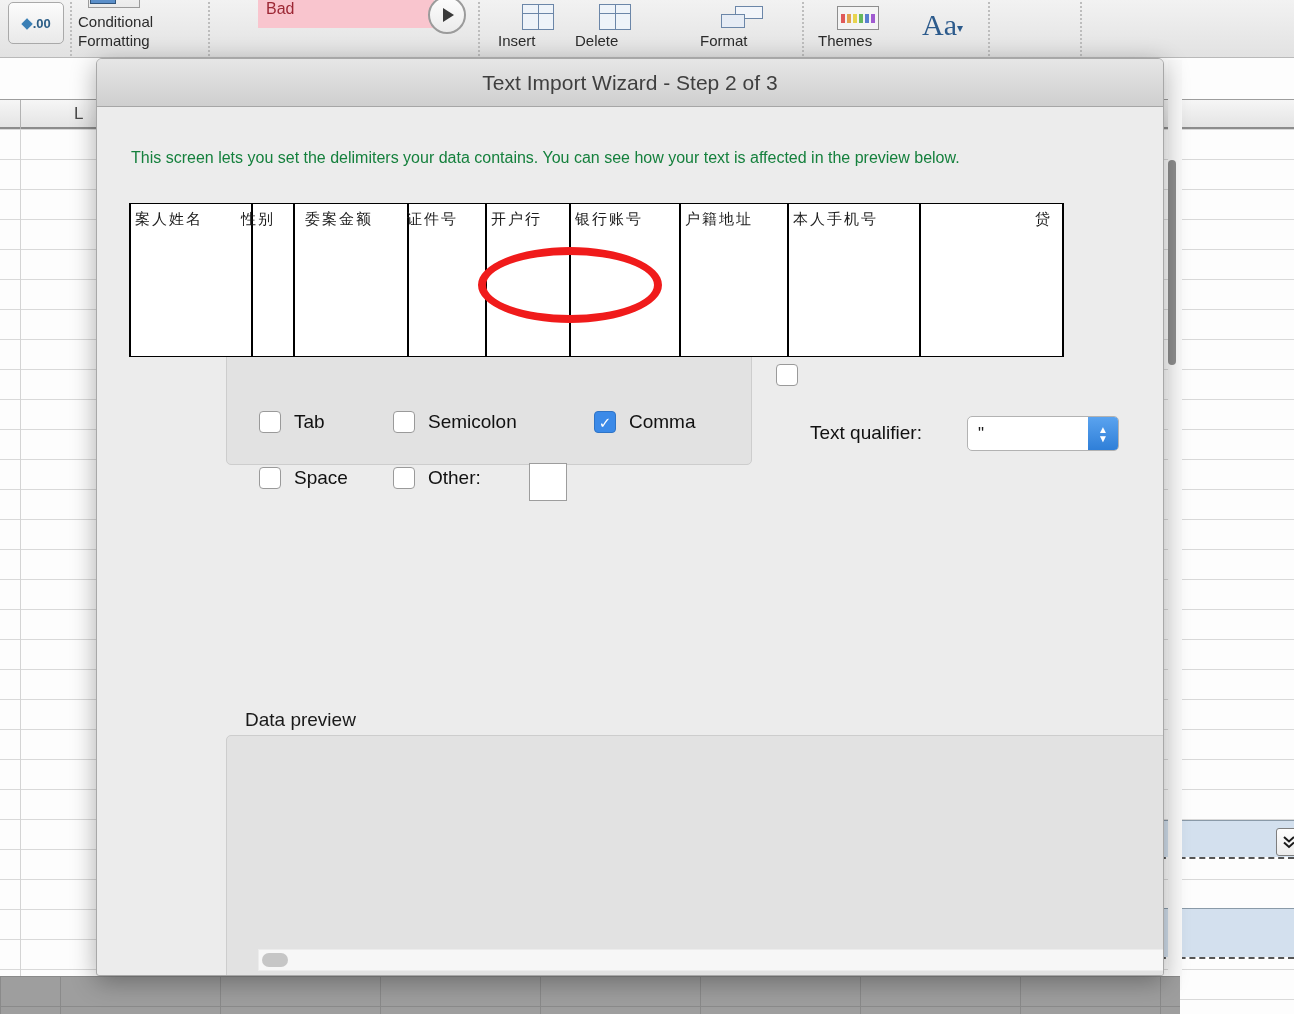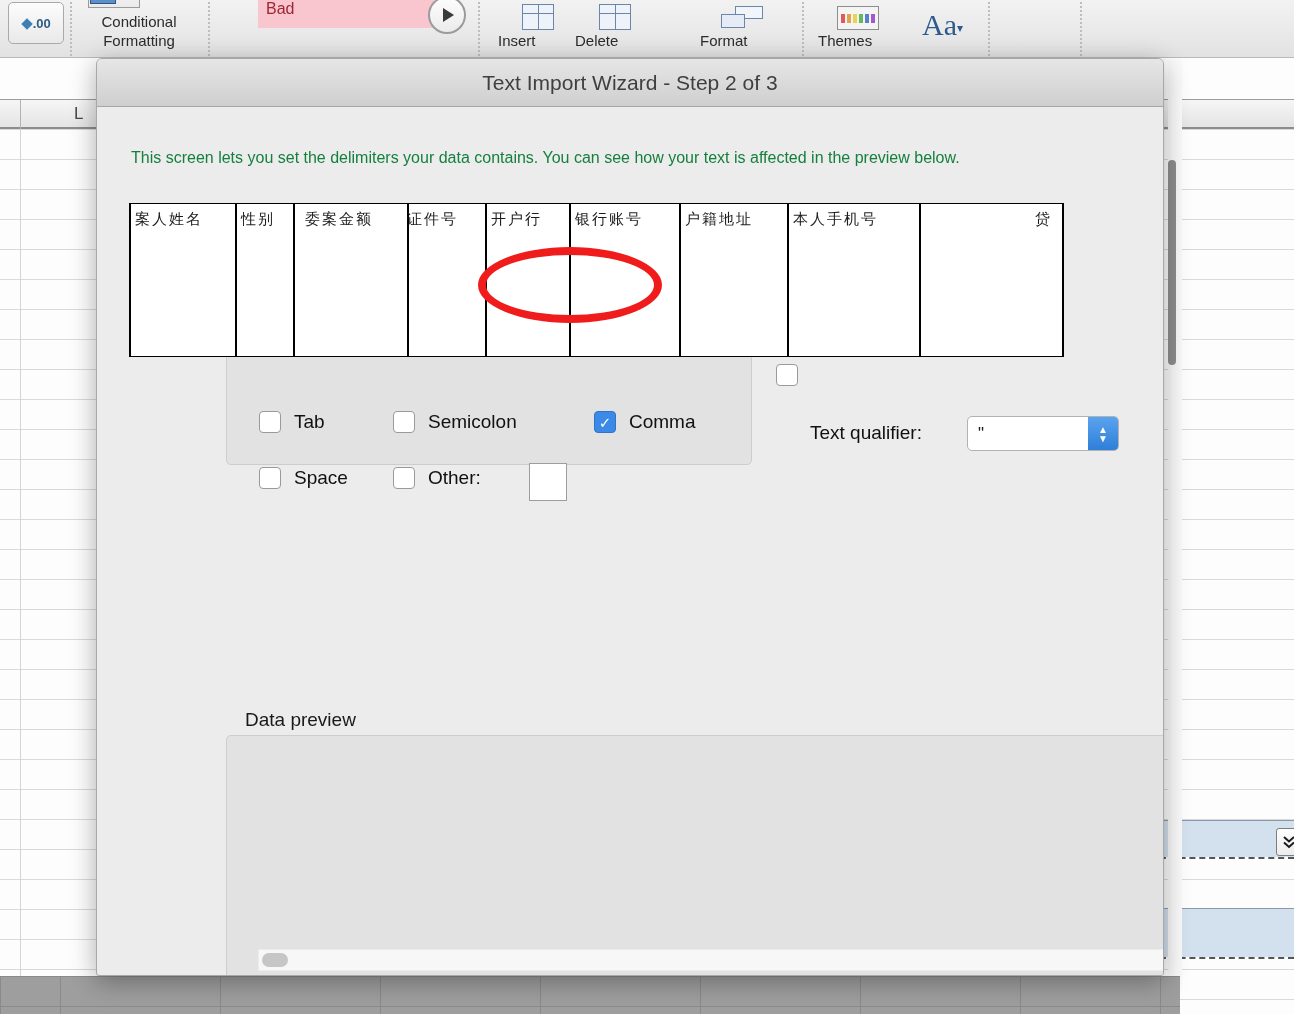--- a/index.html
+++ b/index.html
@@ -31,21 +31,21 @@
     position: absolute; left: 8px; top: 2px; width: 56px; height: 42px;
     background: linear-gradient(#fcfcfc, #e9e9e9);
     border: 1px solid #a9a9a9; border-radius: 5px;
     display: flex; align-items: center; justify-content: center;
   }
   .num-btn .glyph { font-size: 13px; color: #2b5d86; line-height: 1; font-weight: bold; }
   .num-btn .arrow { color: #3a7fb5; font-size: 15px; }
 
   .cf-label {
     position: absolute; left: 78px; top: 12px; width: 122px;
-    font-size: 15px; color: #2b2b2b; line-height: 19px; text-align: center;
+    font-size: 15px; color: #2b2b2b; line-height: 19px; text-align: left;
   }
   .cf-icon {
     position: absolute; left: 88px; top: -16px; width: 52px; height: 24px;
     background: linear-gradient(#f8f8f8,#eaeaea); border: 1px solid #9a9a9a;
   }
   .cf-icon-b {
     position: absolute; left: 90px; top: -16px; width: 26px; height: 20px;
     background: #5b8fc9; border: 1px solid #31557c;
   }
 
@@ -451,21 +451,21 @@
         <span class="tq-stepper">
           <span>▲</span>
             <span>▼</span>
         </span>
       </div>
 
       <div class="dp-label">Data preview</div>
       <div class="dp-box"></div>
 
       <div class="dp-table">
-        <div class="dp-cell" style="left:0px;   width:108px">案人姓名</div>
+        <div class="dp-cell" style="left:0px;   width:124px">案人姓名</div>
         <div class="dp-cell" style="left:108px; width:58px">性别</div>
         <div class="dp-cell" style="left:172px; width:108px">委案金额</div>
         <div class="dp-cell" style="left:274px; width:84px">证件号</div>
         <div class="dp-cell" style="left:442px; width:110px">银行账号</div>
         <div class="dp-cell" style="left:358px; width:84px">开户行</div>
         <div class="dp-cell" style="left:552px; width:108px">户籍地址</div>
         <div class="dp-cell" style="left:660px; width:132px">本人手机号</div>
         <div class="dp-cell" style="left:902px; width:33px">贷</div>
       </div>
 

